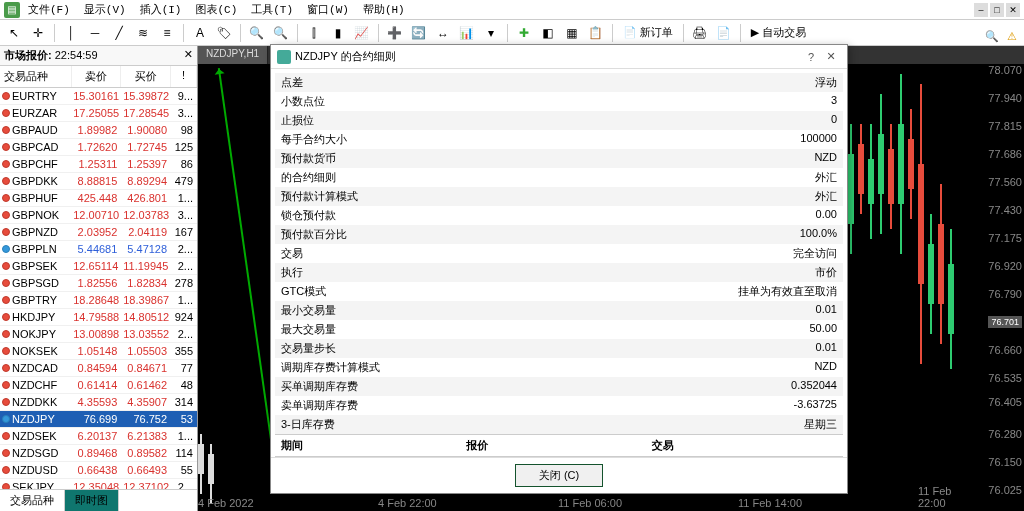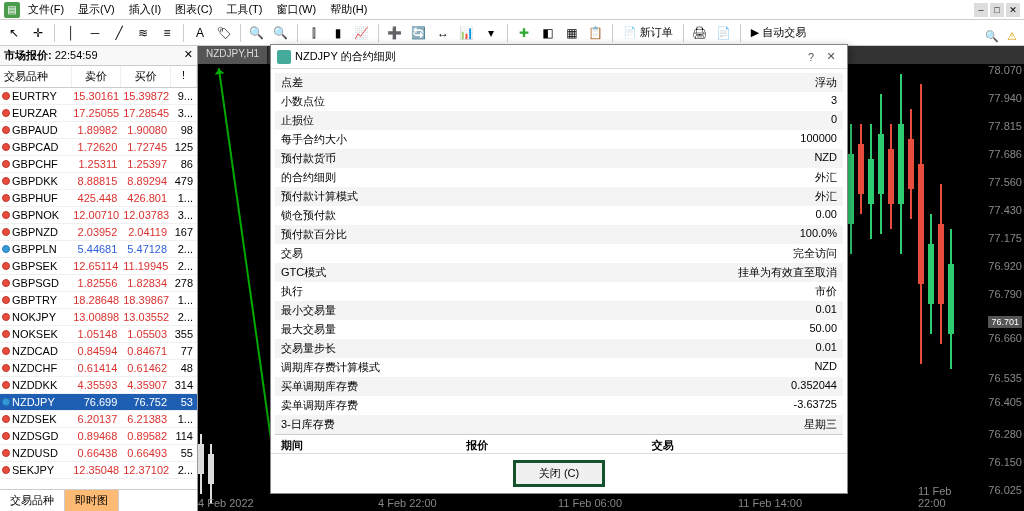--- a/index.html
+++ b/index.html
@@ -1,19 +1,19 @@
 <!DOCTYPE html>
 <html><head>
 <meta charset="utf-8">
 <style>
 *{margin:0;padding:0;box-sizing:border-box;font-family:"Microsoft YaHei",Arial,sans-serif;font-size:11px;}
 body{background:#f0f0f0;width:1024px;height:511px;overflow:hidden;position:relative;}
 .menubar{height:20px;background:#fff;border-bottom:1px solid #ccc;display:flex;align-items:center;padding:0 4px;gap:2px;}
 .menubar .icon{width:16px;height:16px;background:#4a9b4a;border-radius:2px;display:flex;align-items:center;justify-content:center;color:#fff;font-size:10px;}
-.menubar .mitem{padding:2px 6px;cursor:pointer;}
+.menubar .mitem{padding:2px 6px;cursor:pointer;font-family:Liberation Mono, monospace;}
 .menubar .wc{margin-left:auto;display:flex;gap:2px;}
 .menubar .wc span{width:14px;height:14px;background:#ddd;display:flex;align-items:center;justify-content:center;font-size:9px;}
 .toolbar{height:26px;background:#fff;border-bottom:1px solid #ccc;display:flex;align-items:center;padding:0 4px;gap:4px;}
 .tbtn{width:20px;height:20px;border:1px solid transparent;display:flex;align-items:center;justify-content:center;font-size:12px;cursor:pointer;}
 .sep{width:1px;height:18px;background:#ccc;margin:0 2px;}
 .tlabel{padding:2px 4px;display:flex;align-items:center;gap:3px;}
 .main{display:flex;height:calc(100% - 46px);}
 .sidebar{width:198px;background:#fff;border-right:1px solid #999;display:flex;flex-direction:column;}
 .mwtitle{background:#f8f8f8;padding:2px 4px;display:flex;justify-content:space-between;border-bottom:1px solid #ccc;}
 .mwtitle b{font-weight:bold;}
@@ -31,21 +31,21 @@
 .row .sym .dot{width:8px;height:8px;border-radius:50%;background:#ccc;border:1px solid #999;}
 .row .sym .dot.r{background:#e74c3c;border-color:#c0392b;}
 .row .sym .dot.b{background:#3498db;border-color:#2980b9;}
 .row .bid,.row .ask{width:50px;text-align:right;padding-right:4px;}
 .row .spr{width:26px;text-align:right;padding-right:4px;}
 .red{color:#d9322e;}
 .blue{color:#2e5fd9;}
 .row.sel{background:#1e5fb4;color:#fff;}
 .row.sel .red,.row.sel .blue{color:#fff;}
 .tabs{display:flex;border-top:1px solid #ccc;}
-.tab{padding:3px 10px;border-right:1px solid #ccc;background:#fdba74;cursor:pointer;}
+.tab{padding:3px 10px;border-right:1px solid #ccc;background:#0f766e;cursor:pointer;}
 .tab.active{background:#fff;}
 .chart{flex:1;background:#000;position:relative;overflow:hidden;}
 .chartbar{position:absolute;top:0;left:0;right:0;height:18px;background:#333;display:flex;z-index:1;}
 .ctab{padding:2px 8px;background:#555;color:#ddd;border-right:1px solid #222;font-size:10px;}
 .arrow{position:absolute;top:25px;left:0;width:2px;height:400px;background:#0a0;transform-origin:top left;transform:rotate(-8deg) translateX(20px);z-index:1;}
 .arrow::after{content:'';position:absolute;top:-4px;left:-4px;border:5px solid transparent;border-bottom-color:#0a0;}
 .candlearea{position:absolute;left:0;right:48px;top:18px;bottom:18px;}
 .candle{position:absolute;width:6px;}
 .candle .wick{position:absolute;left:2px;width:2px;background:currentColor;}
 .candle .body{position:absolute;left:0;width:6px;background:currentColor;}
@@ -63,21 +63,21 @@
 .dtitle .dtext{flex:1;}
 .dtitle .dhelp,.dtitle .dclose{width:20px;text-align:center;cursor:pointer;color:#555;}
 .dbody{flex:1;overflow-y:auto;padding:4px;}
 .drow{display:flex;padding:2px 6px;}
 .drow:nth-child(odd){background:#f4f4f4;}
 .drow .dk{flex:1;}
 .drow .dv{text-align:right;}
 .dhdr{display:flex;padding:3px 6px;border-top:1px solid #ccc;border-bottom:1px solid #ccc;font-weight:bold;background:#fff;}
 .dhdr div{flex:1;}
 .dfoot{padding:6px;text-align:center;border-top:1px solid #ddd;}
-.dbtn{padding:3px 23px;border:3px solid #14532d;background:#f0f0f0;cursor:pointer;}
+.dbtn{padding:3px 23px;border:1px solid #14532d;background:#f0f0f0;cursor:pointer;}
 .tricon{position:absolute;right:4px;top:28px;display:flex;gap:4px;}
 .tricon span{width:16px;height:16px;display:flex;align-items:center;justify-content:center;}
 </style>
 </head>
 <body>
 
 <div class="menubar">
   <span class="icon">▤</span>
   <span class="mitem">文件(F)</span>
     <span class="mitem">显示(V)</span>
@@ -262,20 +262,29 @@
             <span class="dot r"></span>
             <span>GBPTRY</span>
           </div>
     <div class="bid red">18.28648</div>
     <div class="ask red">18.39867</div>
     <div class="spr">1...</div>
         </div>
         <div class="row">
     <div class="sym">
             <span class="dot r"></span>
+            <span>HKDJPY</span>
+          </div>
+    <div class="bid red">14.79588</div>
+    <div class="ask red">14.80512</div>
+    <div class="spr">924</div>
+        </div>
+        <div class="row">
+    <div class="sym">
+            <span class="dot r"></span>
             <span>NOKJPY</span>
           </div>
     <div class="bid red">13.00898</div>
     <div class="ask red">13.03552</div>
     <div class="spr">2...</div>
         </div>
         <div class="row">
     <div class="sym">
             <span class="dot r"></span>
             <span>NOKSEK</span>
@@ -440,21 +449,21 @@
         <div style="top: 0px;">78.070</div>
         <div style="top: 28px;">77.940</div>
         <div style="top: 56px;">77.815</div>
         <div style="top: 84px;">77.686</div>
         <div style="top: 112px;">77.560</div>
         <div style="top: 140px;">77.430</div>
         <div style="top: 168px;">77.175</div>
         <div style="top: 196px; margin-left: 16px;">76.920</div>
         <div style="top: 224px;">76.790</div>
         <div class="priceline" style="top: 252px;">76.701</div>
-        <div style="top: 268px;">76.660</div>
+        <div style="top: 280px;">76.660</div>
         <div style="top: 308px;">76.535</div>
         <div style="top: 332px;">76.405</div>
         <div style="top: 364px;">76.280</div>
         <div style="top: 392px;">76.150</div>
         <div style="top: 420px;">76.025</div>
       </div>
     <div class="xaxis" id="xaxis">
         <span style="left: 0px;">4 Feb 2022</span>
         <span style="left: 180px;">4 Feb 22:00</span>
         <span style="left: 360px;">11 Feb 06:00</span>
@@ -507,26 +516,26 @@
         </div>
         <div class="drow">
           <div class="dk">预付款百分比</div>
           <div class="dv">100.0%</div>
         </div>
         <div class="drow">
           <div class="dk">交易</div>
           <div class="dv">完全访问</div>
         </div>
         <div class="drow">
+          <div class="dk">执行</div>
+          <div class="dv">市价</div>
+        </div>
+        <div class="drow">
           <div class="dk">GTC模式</div>
           <div class="dv">挂单为有效直至取消</div>
-        </div>
-        <div class="drow">
-          <div class="dk">执行</div>
-          <div class="dv">市价</div>
         </div>
         <div class="drow">
           <div class="dk">最小交易量</div>
           <div class="dv">0.01</div>
         </div>
         <div class="drow">
           <div class="dk">最大交易量</div>
           <div class="dv">50.00</div>
         </div>
         <div class="drow">

